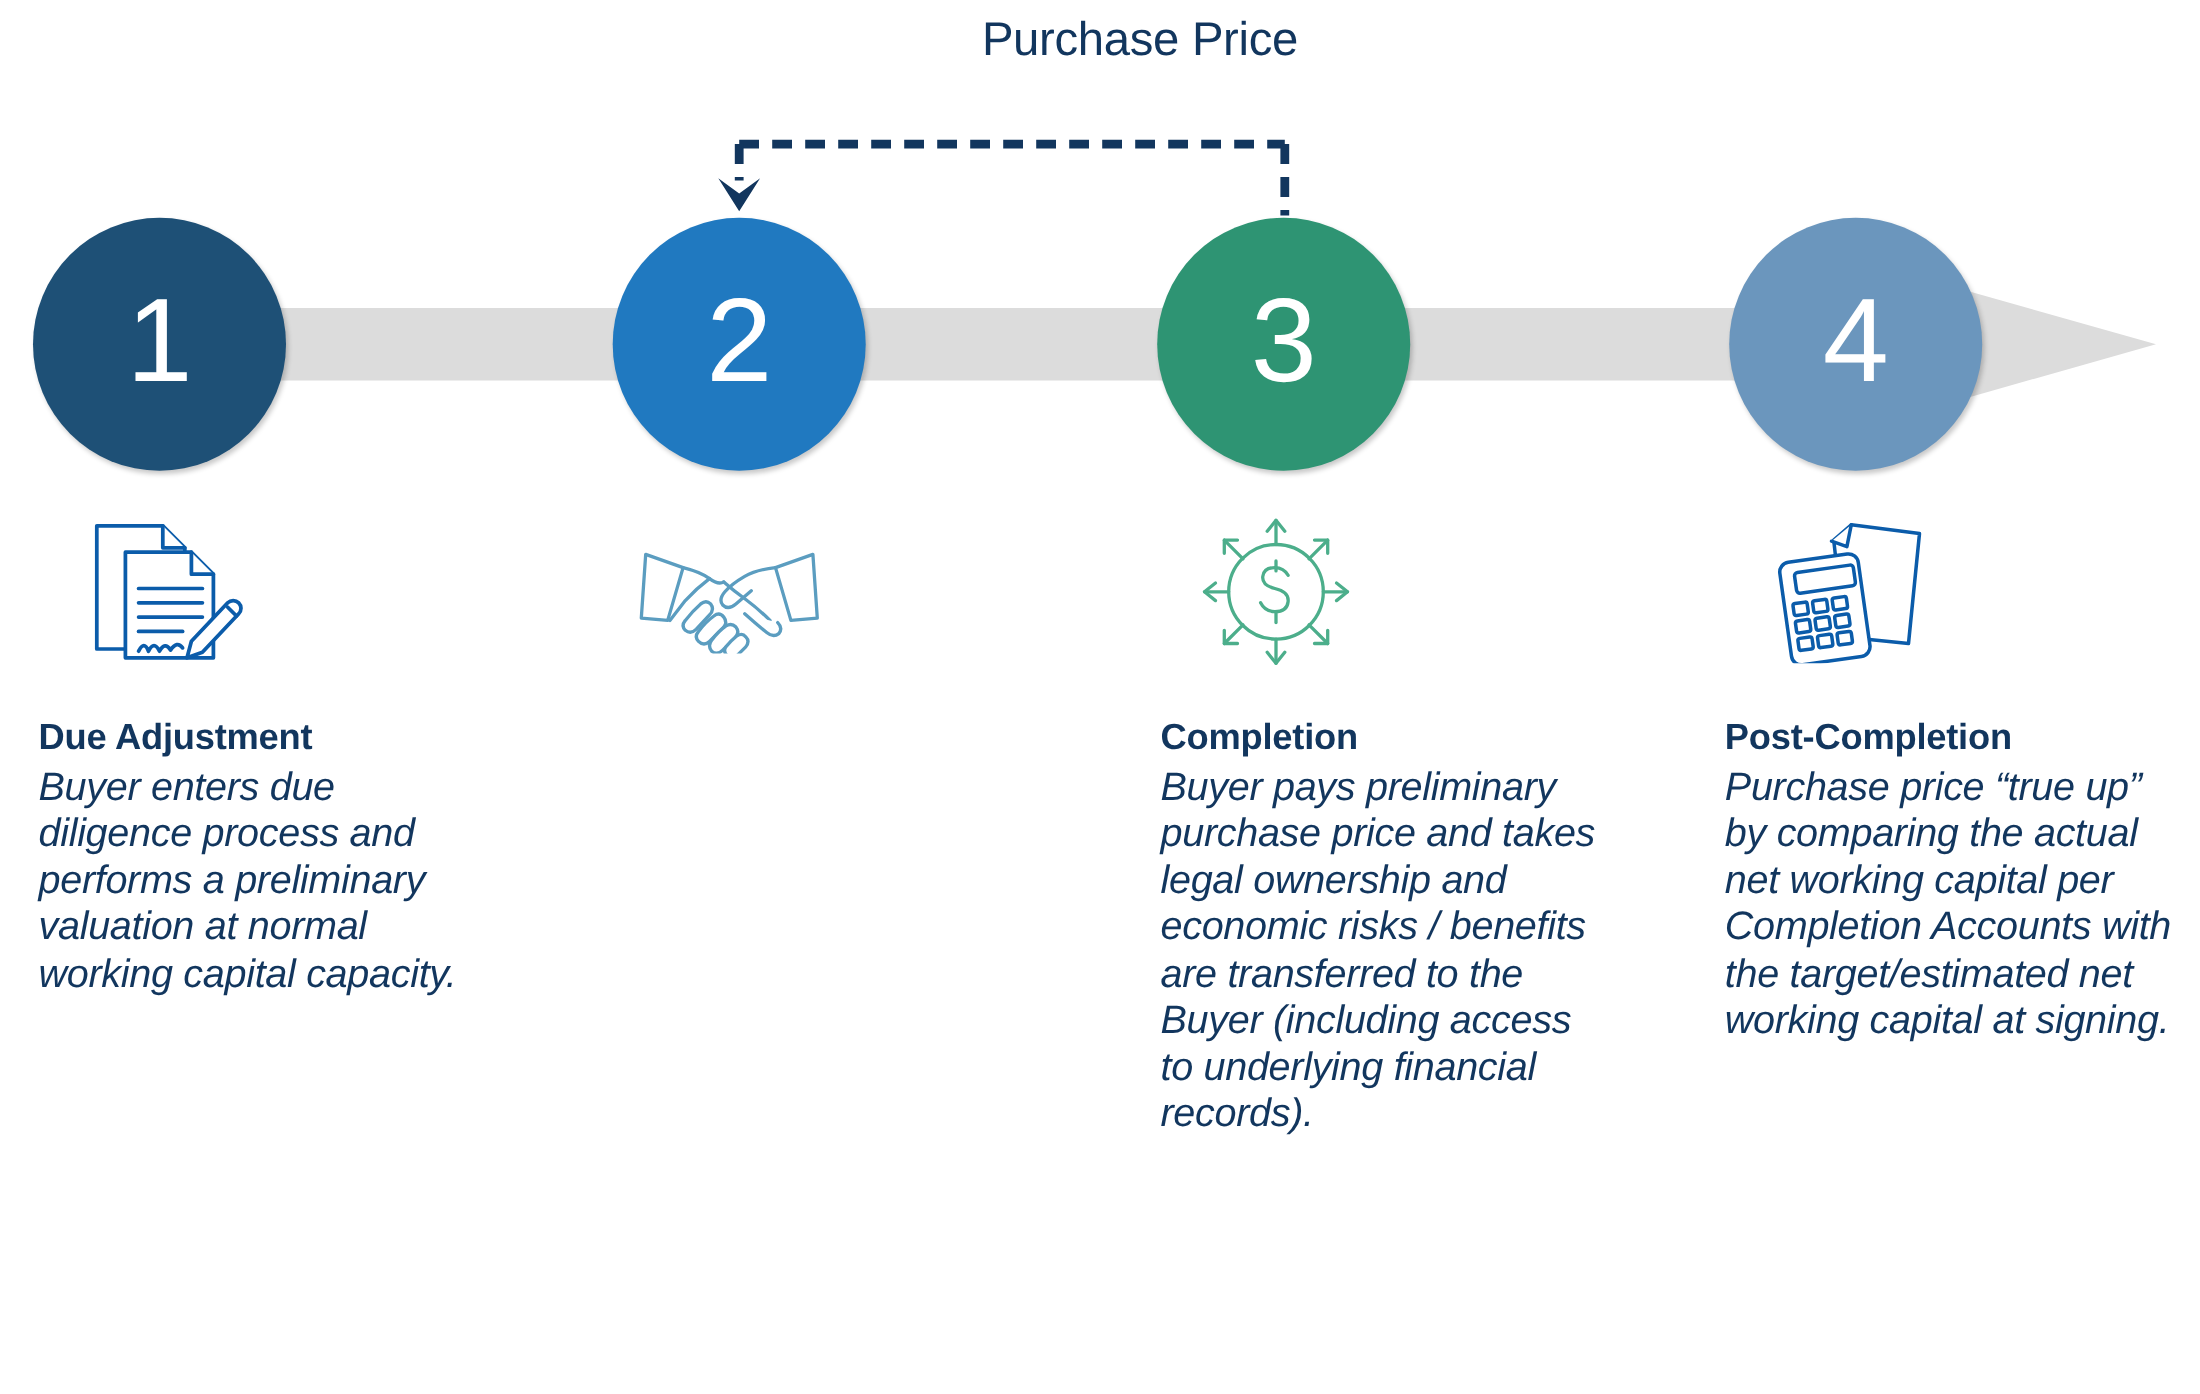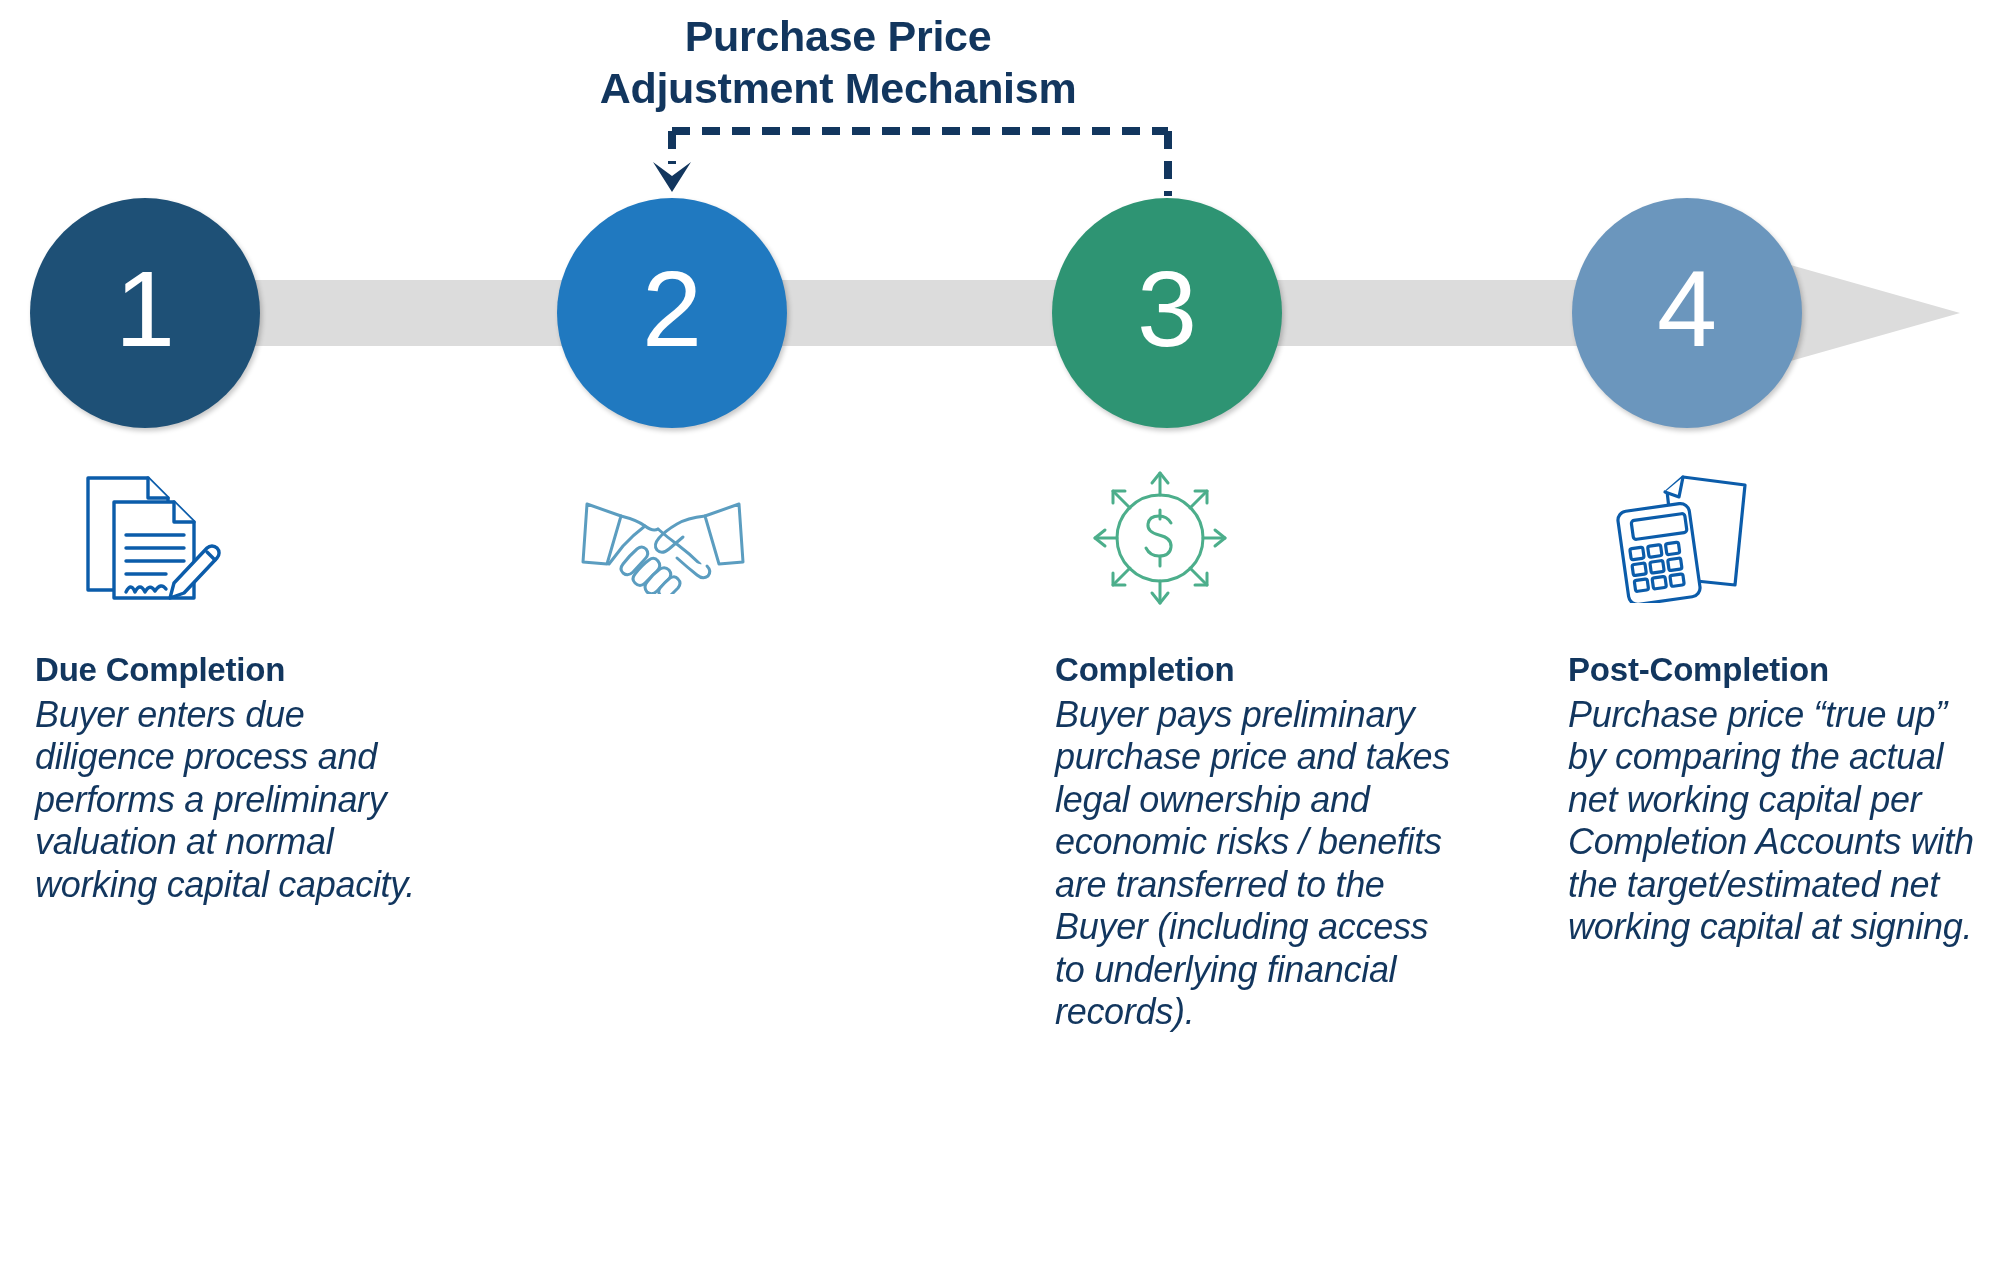--- a/index.html
+++ b/index.html
@@ -14,26 +14,26 @@
   #canvas {
     position: relative;
     width: 2000px;
     height: 1267px;
     background: #ffffff;
   }
 
   
   #title-block {
     position: absolute;
-    left: 528px;
+    left: 560px;
     top: 10px;
     width: 620px;
-    text-align: center;
+    text-align: right;
     color: #12365E;
-    font-weight: bold;
+    font-weight: normal;
     font-size: 43px;
     line-height: 1.22;
     letter-spacing: -0.3px;
   }
   #title-block .tline { display: block; }
 
   
   #connector-svg {
     position: absolute;
     left: 620px;
@@ -117,21 +117,20 @@
   #text-3 { left: 1055px; width: 410px; }
   #text-4 { left: 1568px; width: 420px; }
 </style>
 </head>
 <body>
 
 <div id="canvas">
 
   <div id="title-block">
     <span class="tline">Purchase Price</span>
-    <span class="tline">Adjustment Mechanism</span>
   </div>
 
   <svg id="connector-svg" viewBox="0 0 580 80">
 
     <path d="M 52 13 L 548 13" stroke="#12365E" stroke-width="8" stroke-dasharray="18 12" fill="none" stroke-linecap="butt"></path>
 
     <path d="M 548 13 L 548 78" stroke="#12365E" stroke-width="8" stroke-dasharray="18 12" fill="none" stroke-linecap="butt"></path>
 
     <path d="M 52 13 L 52 46" stroke="#12365E" stroke-width="8" stroke-dasharray="18 12" fill="none" stroke-linecap="butt"></path>
 
@@ -229,21 +228,21 @@
         <rect x="35" y="88" width="13" height="11" rx="2"></rect>
         <rect x="53" y="88" width="13" height="11" rx="2"></rect>
         <rect x="17" y="104" width="13" height="11" rx="2"></rect>
         <rect x="35" y="104" width="13" height="11" rx="2"></rect>
         <rect x="53" y="104" width="13" height="11" rx="2"></rect>
       </g>
     </svg>
   </div>
 
   <div class="step-text" id="text-1">
-    <div class="heading">Due Completion</div>
+    <div class="heading">Due Adjustment</div>
     <div class="body">Buyer enters due diligence process and performs a preliminary valuation at normal working capital capacity.</div>
   </div>
 
   <div class="step-text" id="text-2">
   </div>
 
   <div class="step-text" id="text-4">
     <div class="heading">Post-Completion</div>
     <div class="body">Purchase price “true up” by comparing the actual net working capital per Completion Accounts with the target/estimated net working capital at signing.</div>
   </div>

